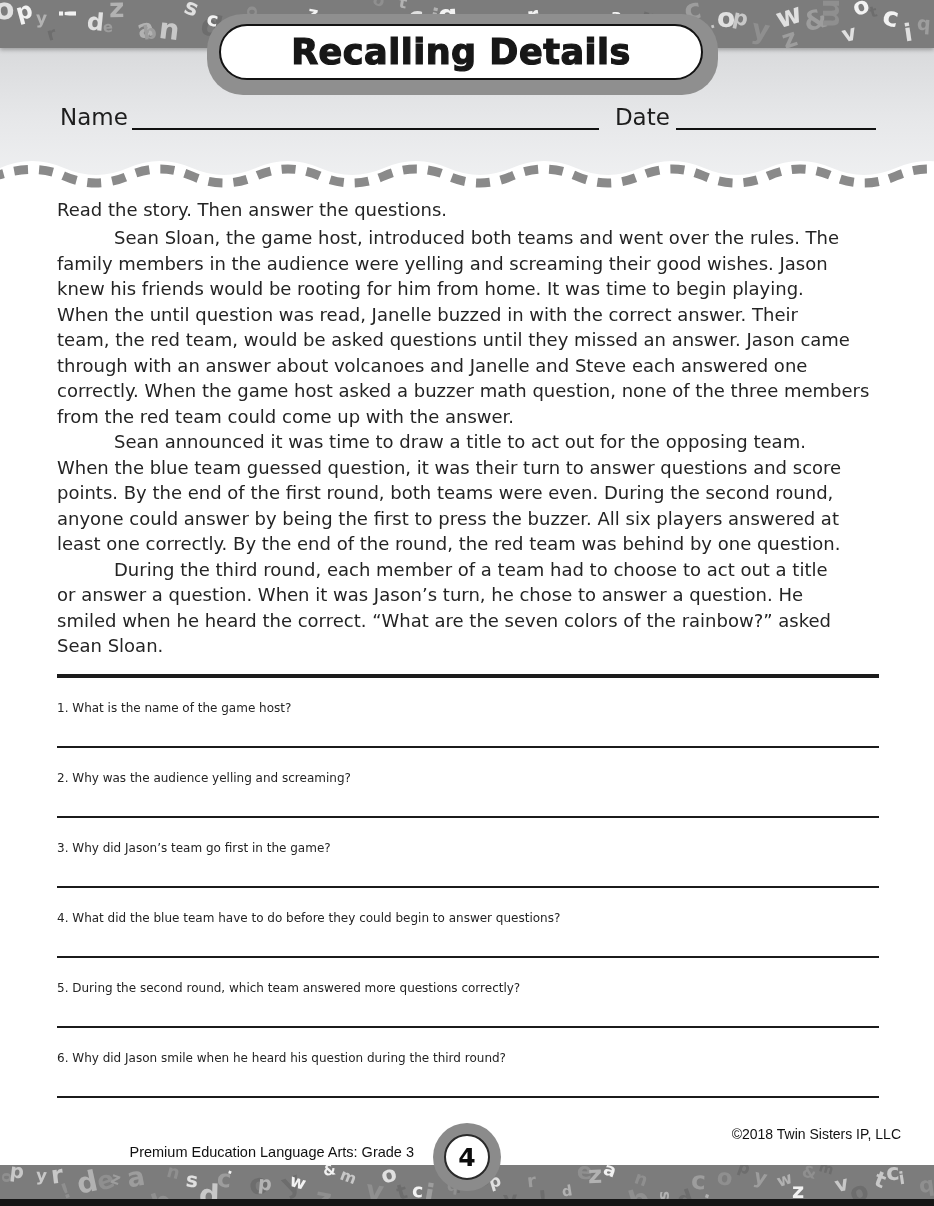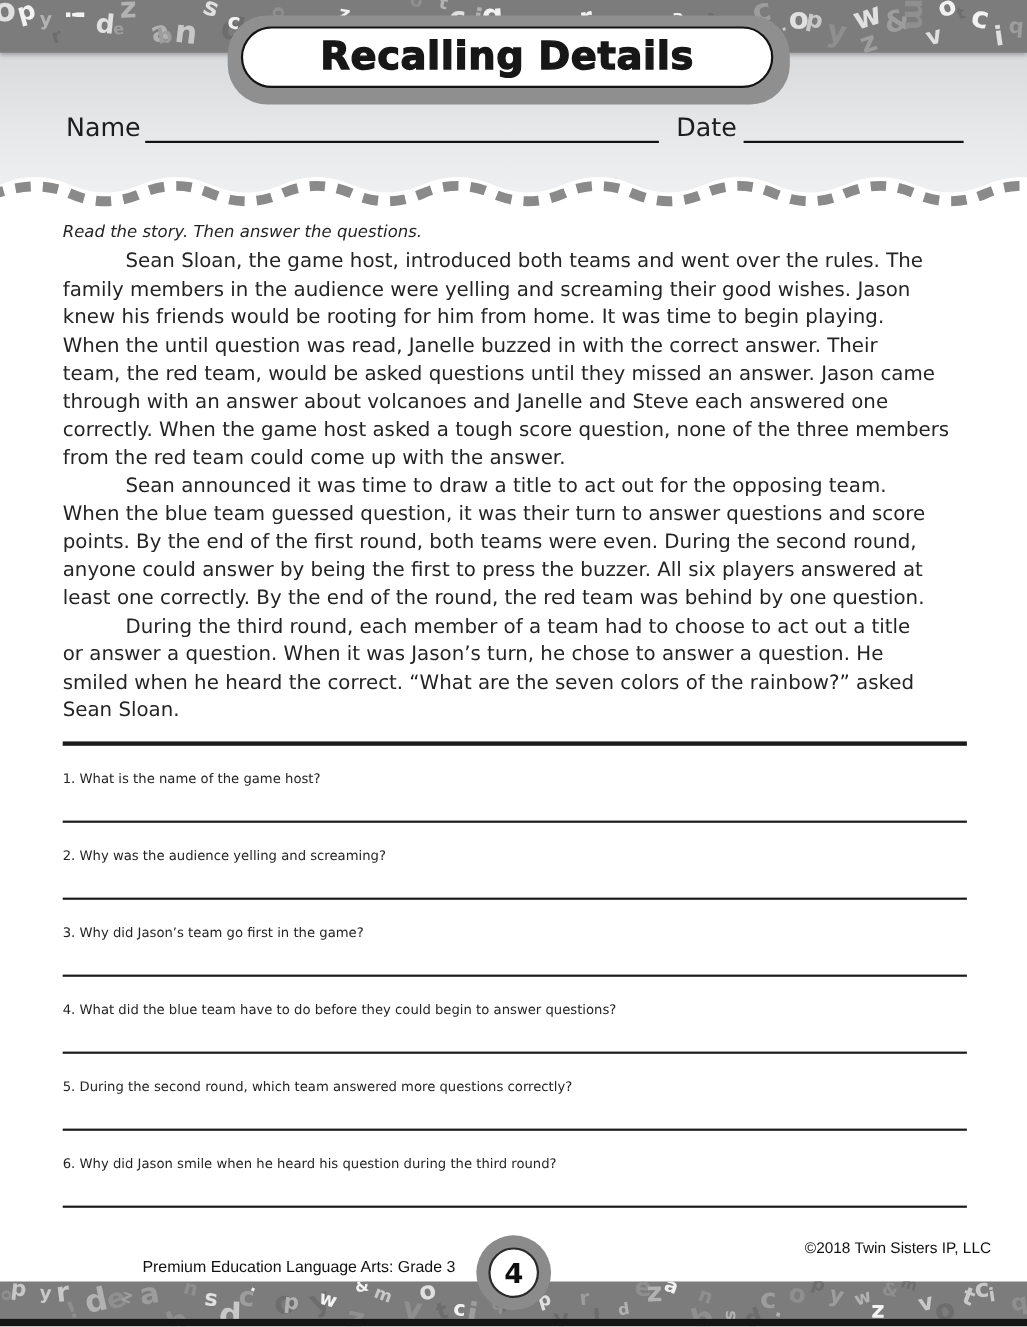--- a/index.html
+++ b/index.html
@@ -53,21 +53,21 @@
     color:#1d1d1d;
   }
   .nd-label { font-size:23px; line-height:1; padding-bottom:1px; }
   .write-line { border-bottom:2px solid #111; height:30px; }
   .name-line { flex:7; margin-left:4px; }
   .date-label { margin-left:16px; }
   .date-line { flex:3; margin-left:6px; }
 
   
   .content { position:absolute; left:57px; top:197px; width:822px; z-index:4; color:#242424; }
-  .instruction { font-size:15px; line-height:26px;font-style:italic; }
+  .instruction { font-size:18px; line-height:26px; }
   .story { margin-top:2px; }
   .story .story-line { font-size:18px; line-height:25.5px; white-space:nowrap; }
   .story .indent { padding-left:57px; }
 
   .thick-divider { margin-top:15px; height:4.5px; background:#1b1b1b; }
 
   .q-block { padding-top:17px; }
   .q-text { font-size:12px; line-height:26px; white-space:nowrap; }
   .answer-line { margin-top:25px; height:2px; background:#1b1b1b; }
 
@@ -177,21 +177,21 @@
 
   <div class="content">
     <p class="instruction">Read the story. Then answer the questions.</p>
     <div class="story" id="story">
         <div class="story-line indent">Sean Sloan, the game host, introduced both teams and went over the rules. The</div>
         <div class="story-line">family members in the audience were yelling and screaming their good wishes. Jason</div>
         <div class="story-line">knew his friends would be rooting for him from home. It was time to begin playing.</div>
         <div class="story-line">When the until question was read, Janelle buzzed in with the correct answer. Their</div>
         <div class="story-line">team, the red team, would be asked questions until they missed an answer. Jason came</div>
         <div class="story-line">through with an answer about volcanoes and Janelle and Steve each answered one</div>
-        <div class="story-line">correctly. When the game host asked a tough score question, none of the three members</div>
+        <div class="story-line">correctly. When the game host asked a buzzer math question, none of the three members</div>
         <div class="story-line">from the red team could come up with the answer.</div>
         <div class="story-line indent">Sean announced it was time to draw a title to act out for the opposing team.</div>
         <div class="story-line">When the blue team guessed question, it was their turn to answer questions and score</div>
         <div class="story-line">points. By the end of the first round, both teams were even. During the second round,</div>
         <div class="story-line">anyone could answer by being the first to press the buzzer. All six players answered at</div>
         <div class="story-line">least one correctly. By the end of the round, the red team was behind by one question.</div>
         <div class="story-line indent">During the third round, each member of a team had to choose to act out a title</div>
         <div class="story-line">or answer a question. When it was Jason’s turn, he chose to answer a question. He</div>
         <div class="story-line">smiled when he heard the correct. “What are the seven colors of the rainbow?” asked</div>
         <div class="story-line">Sean Sloan.</div>

